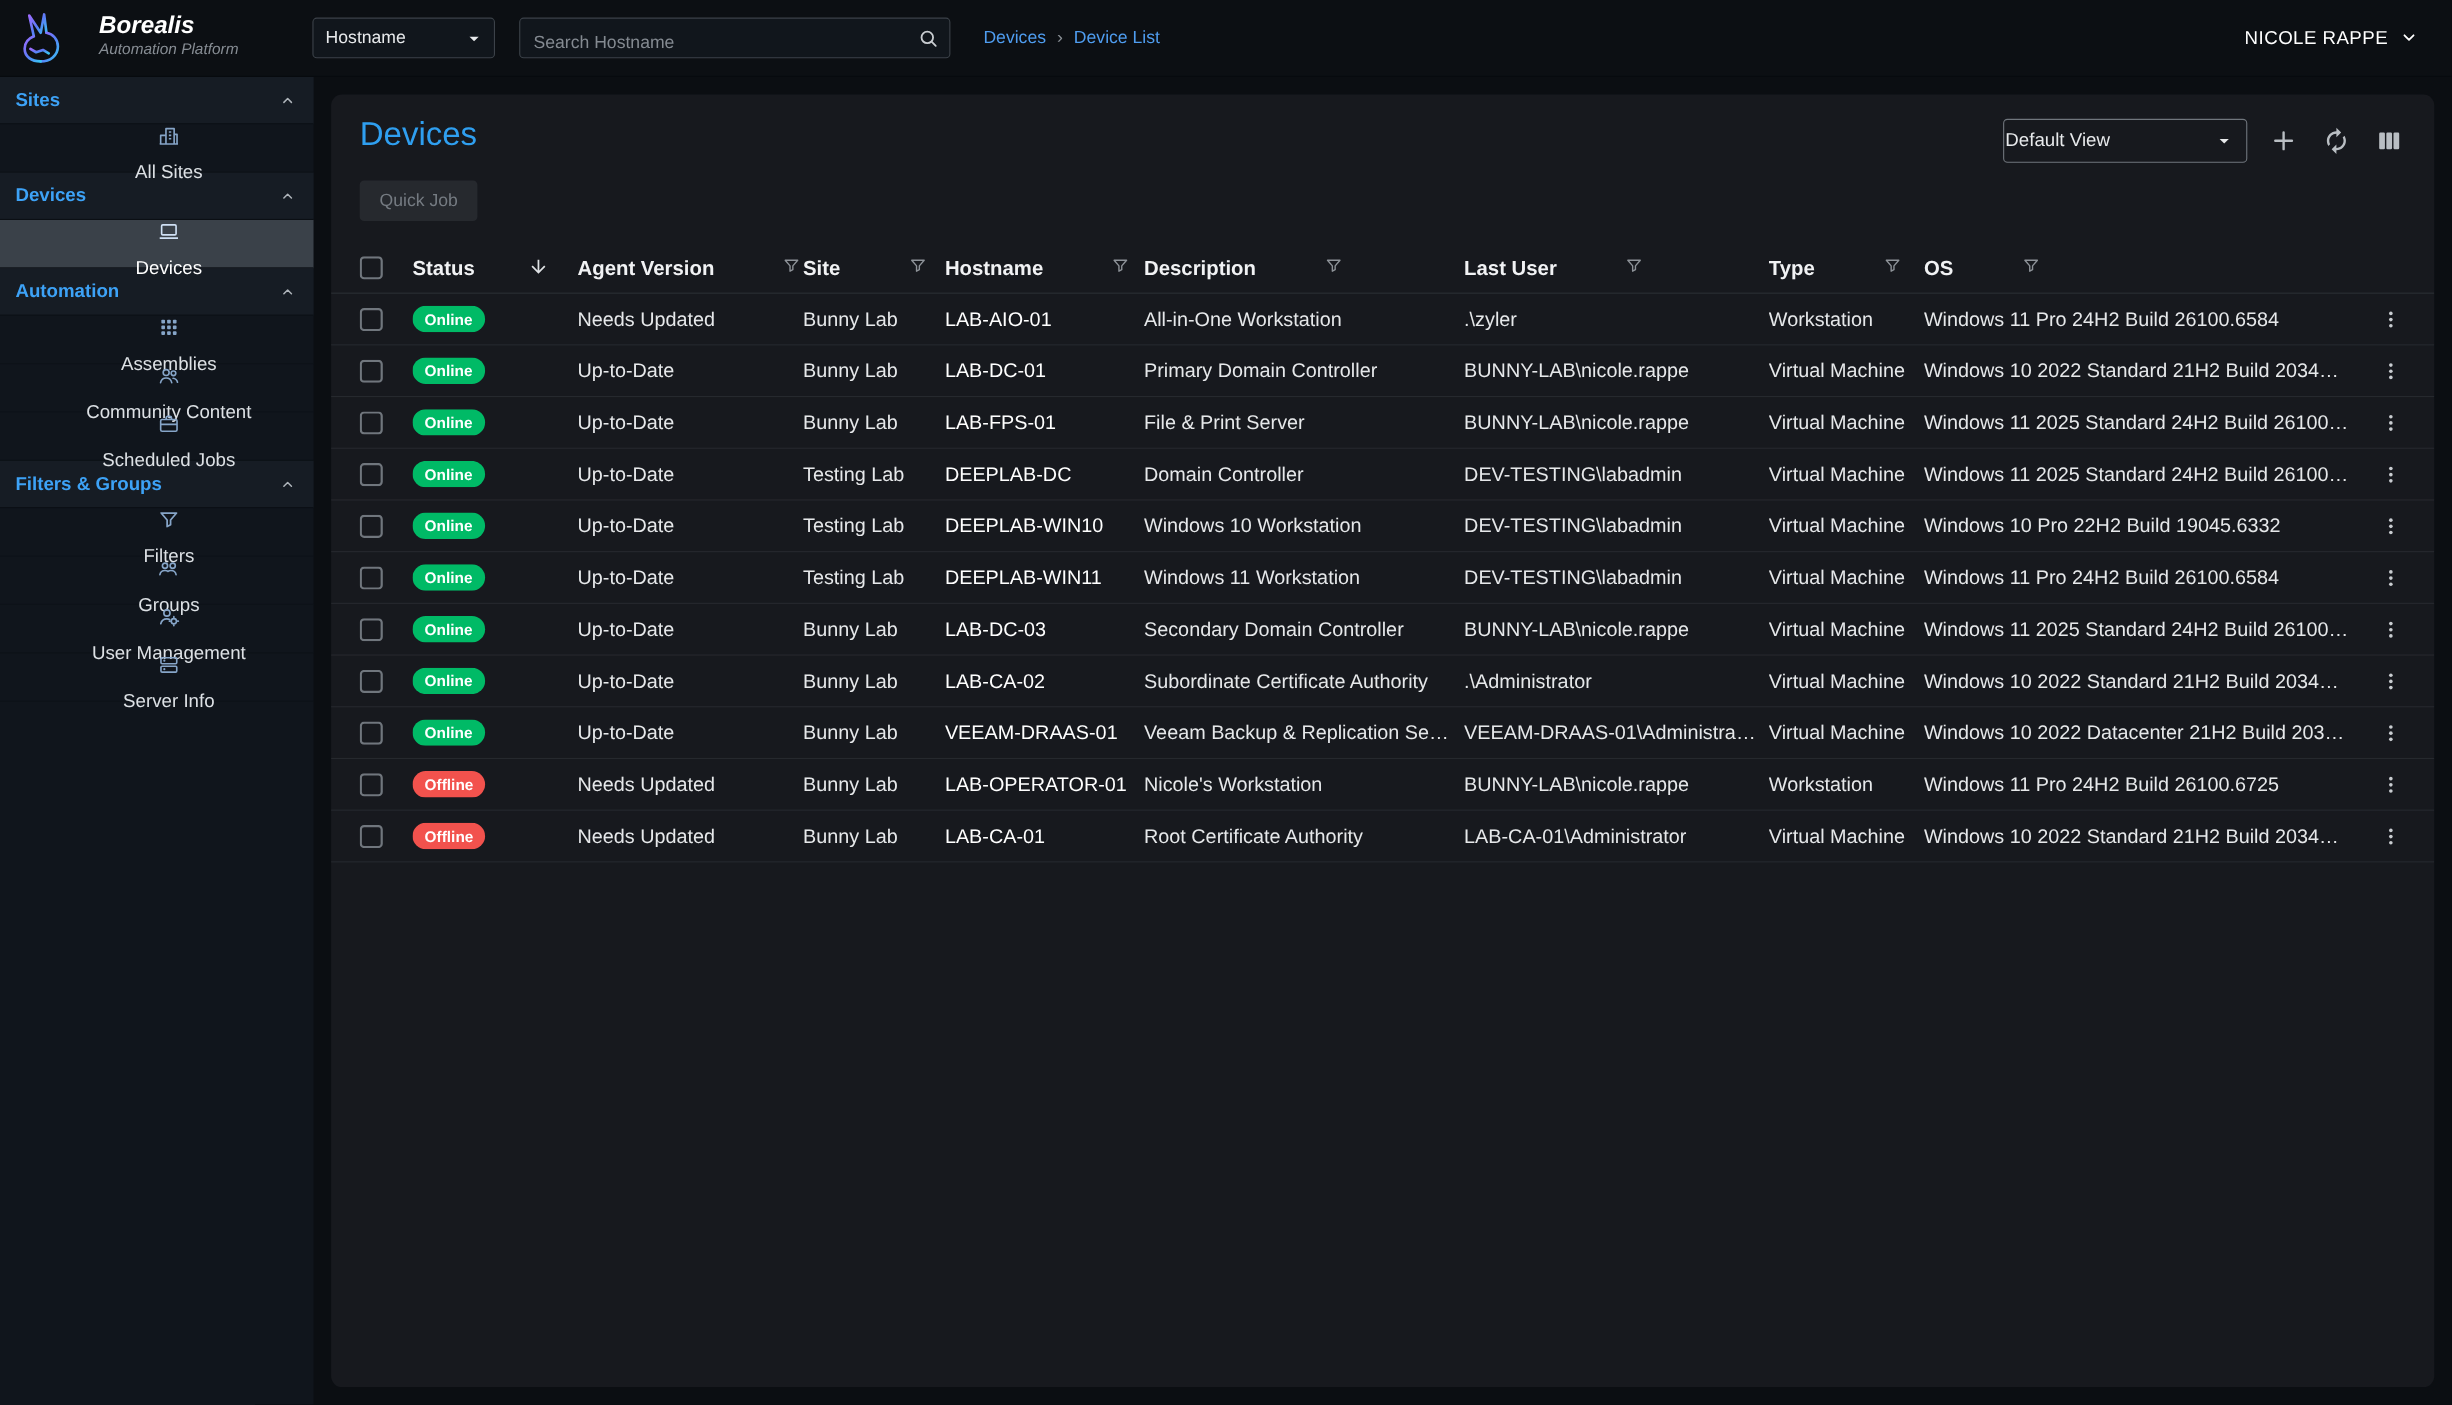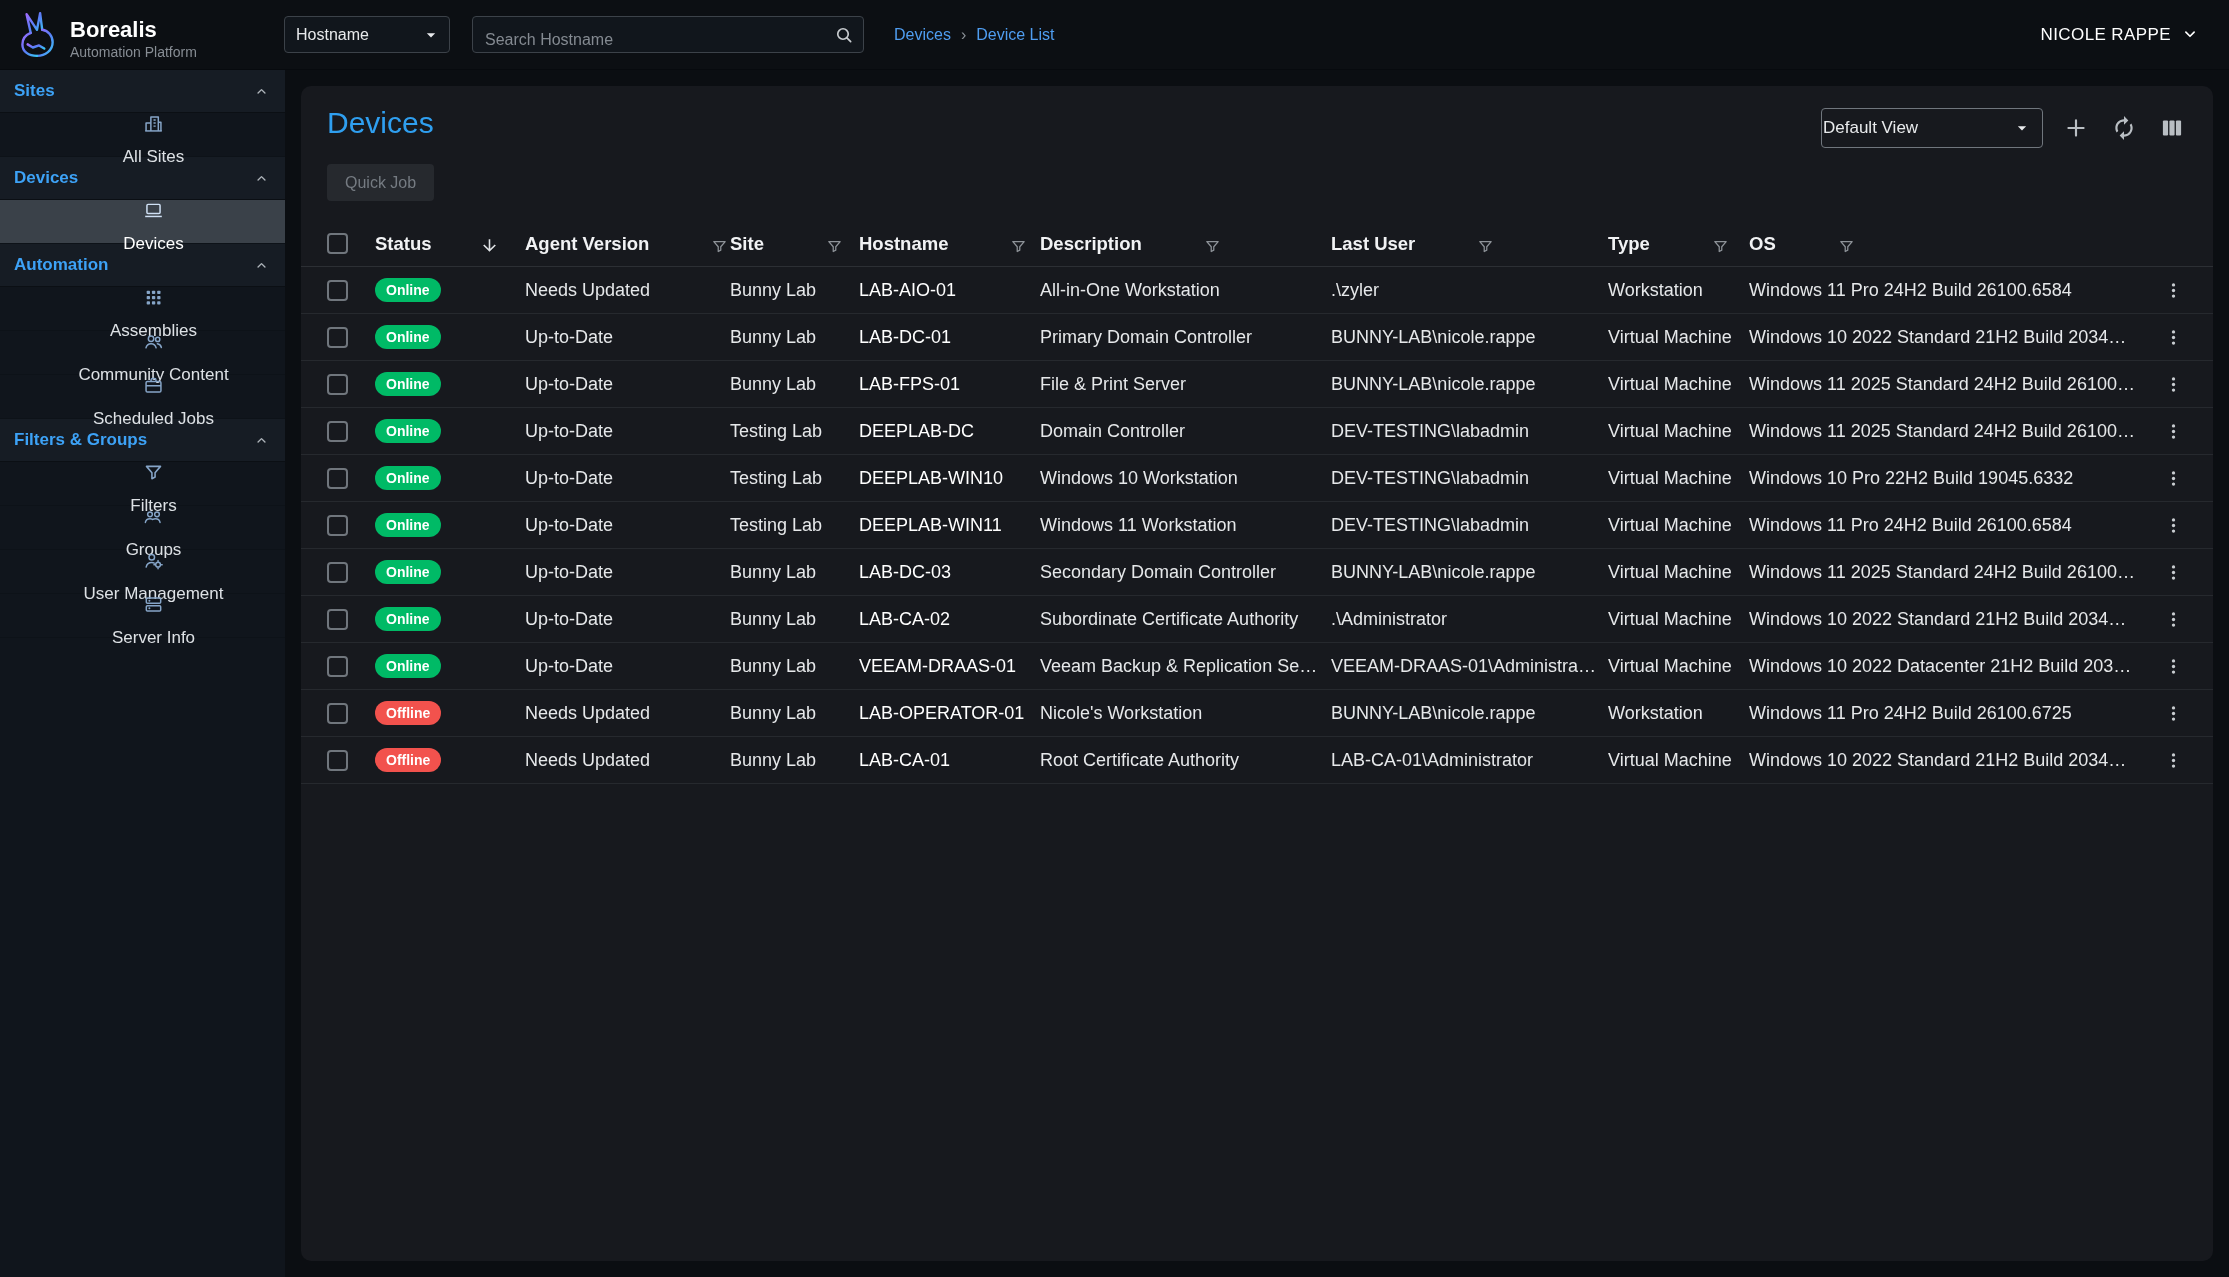--- a/index.html
+++ b/index.html
@@ -3,21 +3,21 @@
 <meta charset="utf-8">
 <style>
   * { box-sizing: border-box; }
   html,body { margin:0; padding:0; background:#0b0e12; }
   body { font-family:"Liberation Sans", sans-serif; color:#e8eaec; }
   .app { position:relative; width:2229px; height:1277px; background:#0b0e12; overflow:hidden; }
 
   
   .topbar { position:absolute; top:0; left:0; right:0; height:70px; background:#0c0f13;
             display:flex; align-items:center; padding:0 30px 0 12px; border-bottom:1px solid #070a0e; }
-  .brand { display:flex; align-items:flex-end; gap:8px; flex:0 0 272px; }
+  .brand { display:flex; align-items:flex-start; gap:28px; flex:0 0 272px;font-style:italic; }
   .logo svg { display:block; }
   .brand-name { font-size:22px; font-weight:700; color:#ffffff; line-height:1.15; }
   .brand-sub  { font-size:14px; color:#878d94; margin-top:1px; }
 
   .select-box { display:flex; align-items:center; justify-content:space-between;
                 border:1px solid #3c4249; border-radius:4px; background:#11161c; color:#e8eaec; cursor:pointer; }
   .field-select { width:166px; height:37px; padding:0 8px 0 11px; font-size:16px; }
 
   .search-box { position:relative; margin-left:22px; }
   .search-input { width:392px; height:37px; background:#11161c; border:1px solid #3c4249; border-radius:4px;
@@ -65,21 +65,21 @@
   .icon-btn svg { width:26px; height:26px; }
 
   .quick-job { display:block; margin:16px 0 0 26px; height:37px; padding:0 18px; border:none; border-radius:4px;
                background:#26292e; color:#757b82; font-size:16px; font-family:inherit; cursor:default; }
 
   
   .table { margin-top:20px; }
   .trow-grid { display:grid; grid-template-columns:48px 150px 205px 129px 181px 291px 277px 141px 1fr 56px;
                align-items:center; padding:0 12px 0 26px; }
   .thead { height:46px; border-bottom:1px solid #2c2f34; font-size:18.5px; font-weight:600; color:#f1f2f4; }
-  .hcell { display:flex; align-items:flex-end; cursor:pointer; overflow:hidden; white-space:nowrap;gap:41px; }
+  .hcell { display:flex; align-items:flex-start; cursor:pointer; overflow:hidden; white-space:nowrap;gap:41px; }
   .hlabel { margin-right:5px; }
   .sort-ic { color:#dfe2e5; margin-left:2px; }
   .sort-ic svg { width:19px; height:19px; }
   .funnel { color:#8d9298; margin-left:16px; }
   .funnel svg { width:17px; height:17px; }
 
   .trow { height:47px; border-bottom:1px solid #26292e; font-size:18px; color:#e6e8ea; }
   .cell { overflow:hidden; white-space:nowrap; text-overflow:ellipsis; padding-right:10px; }
   .cb-cell { display:flex; align-items:center; }
   .checkbox { width:21px; height:21px; border:2px solid #70767d; border-radius:4px; cursor:pointer; display:inline-block; background:transparent; }

